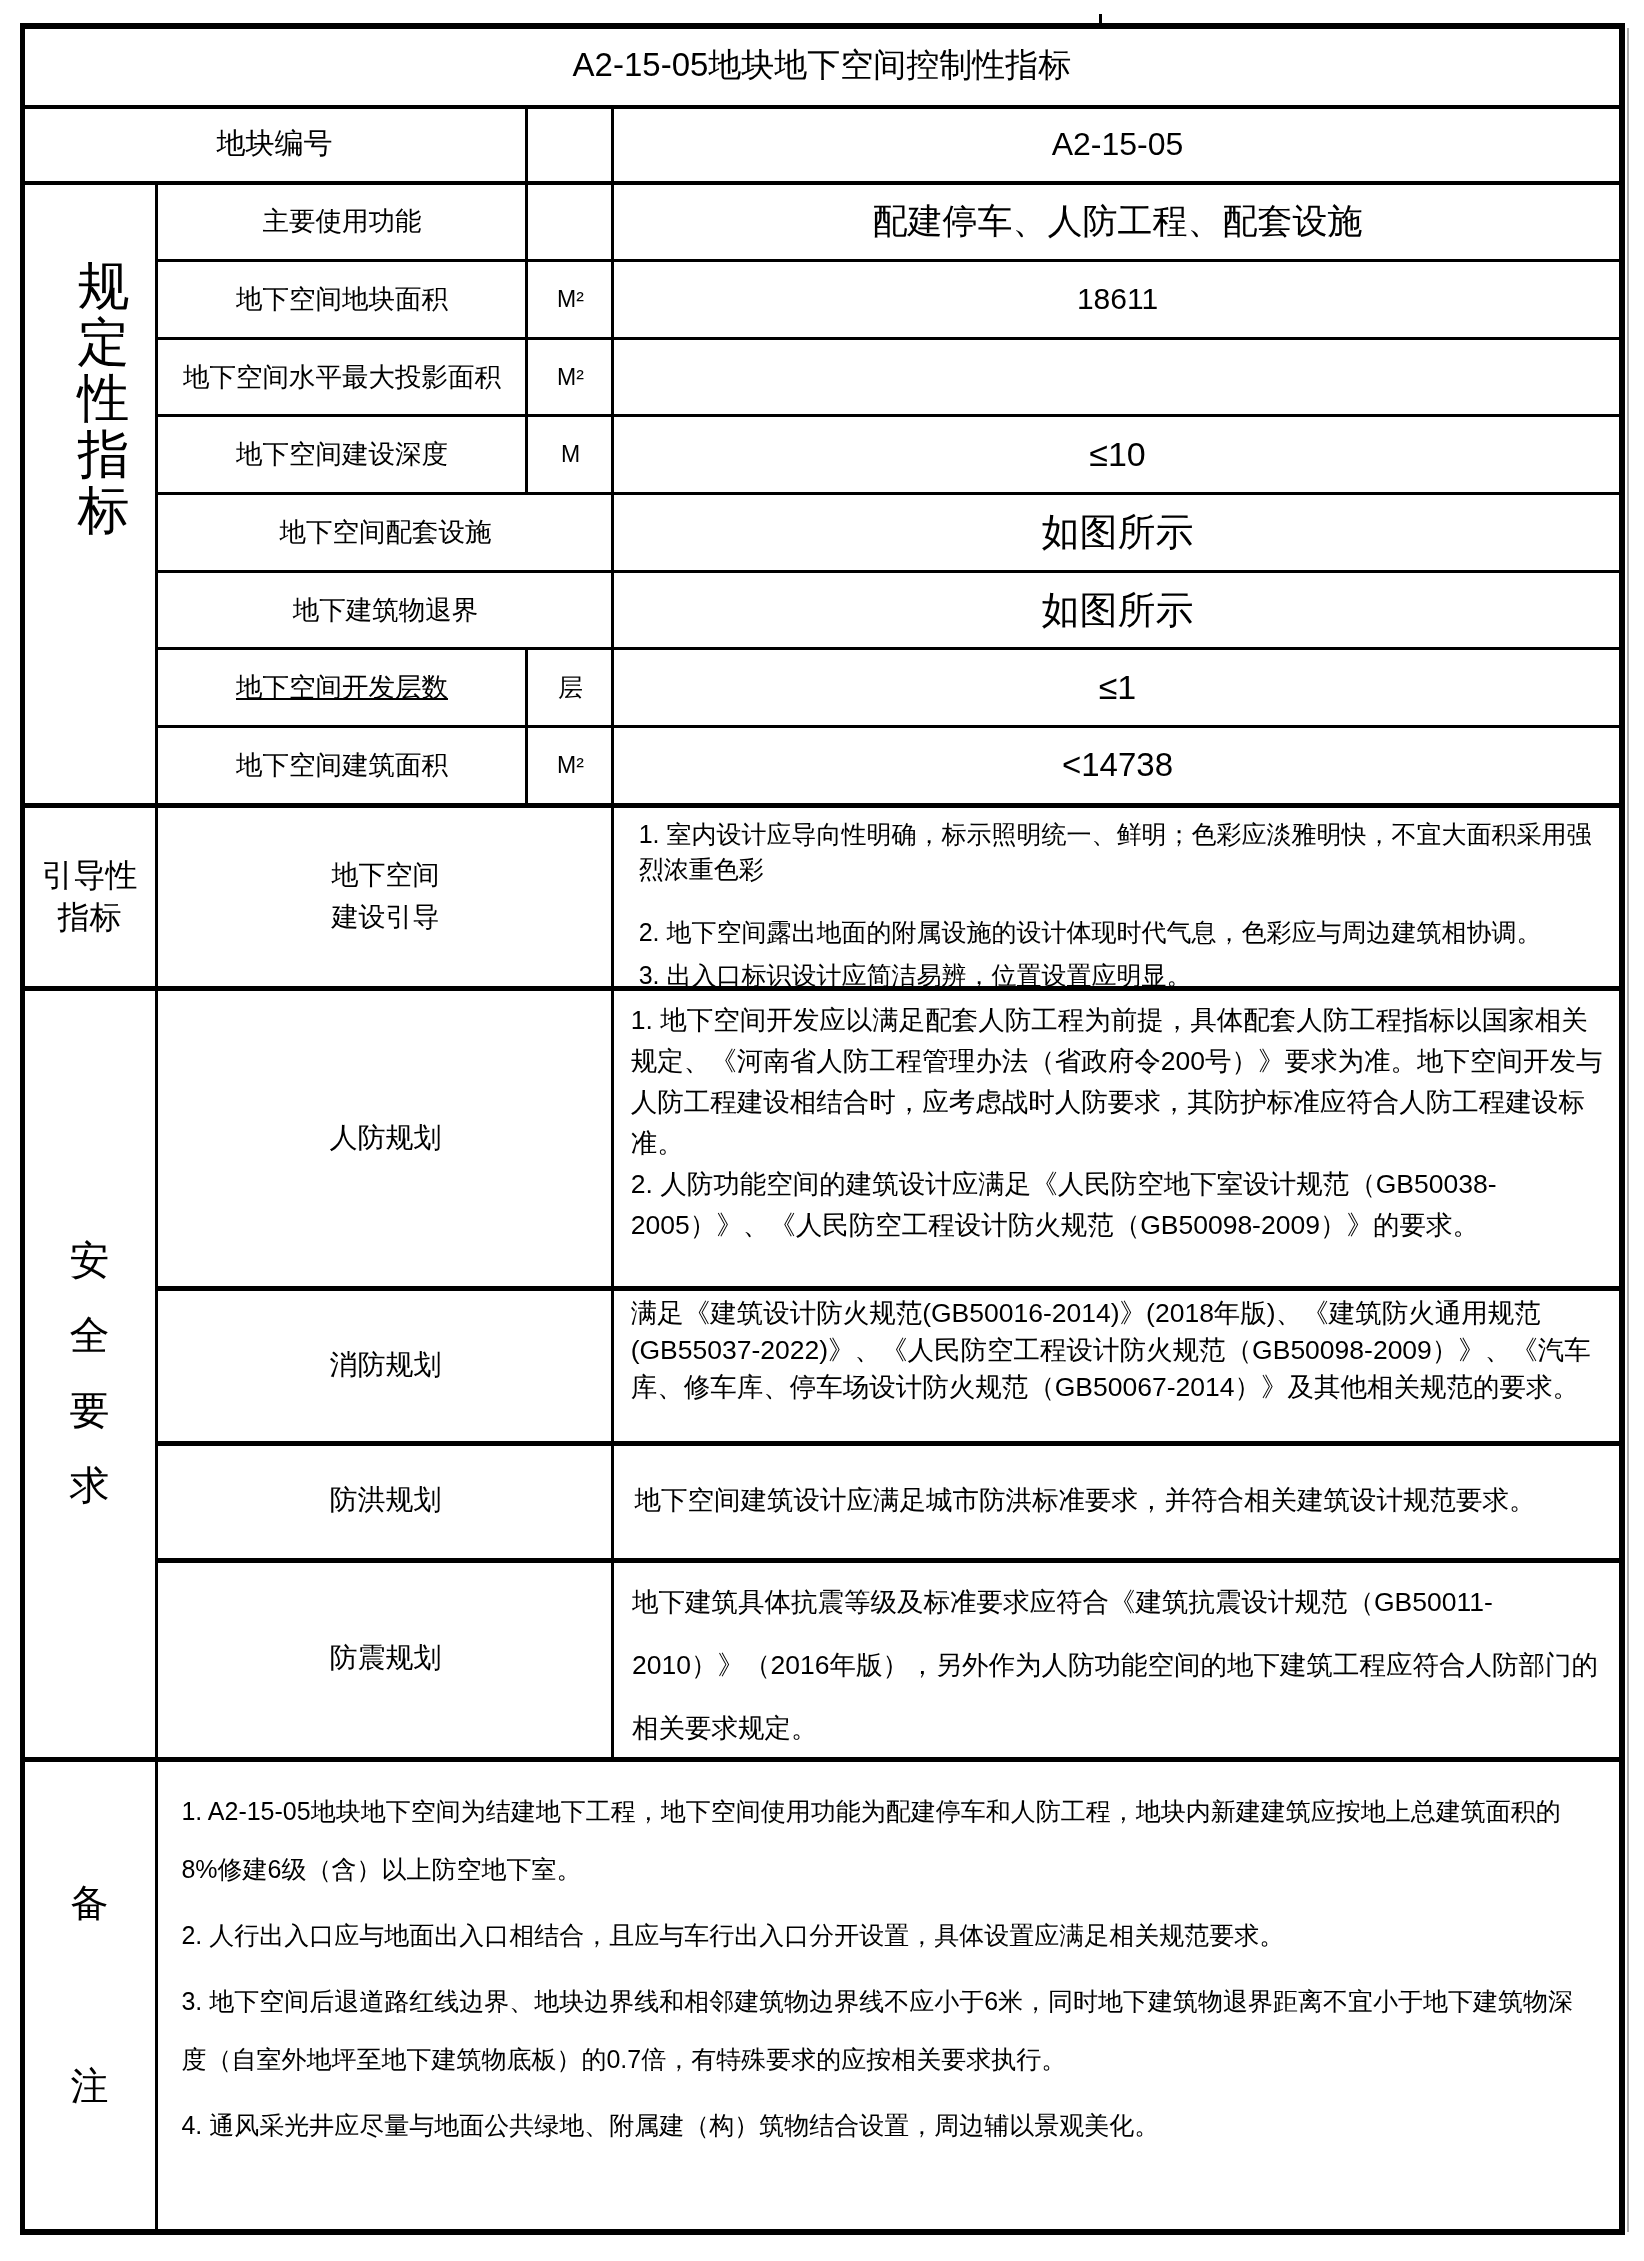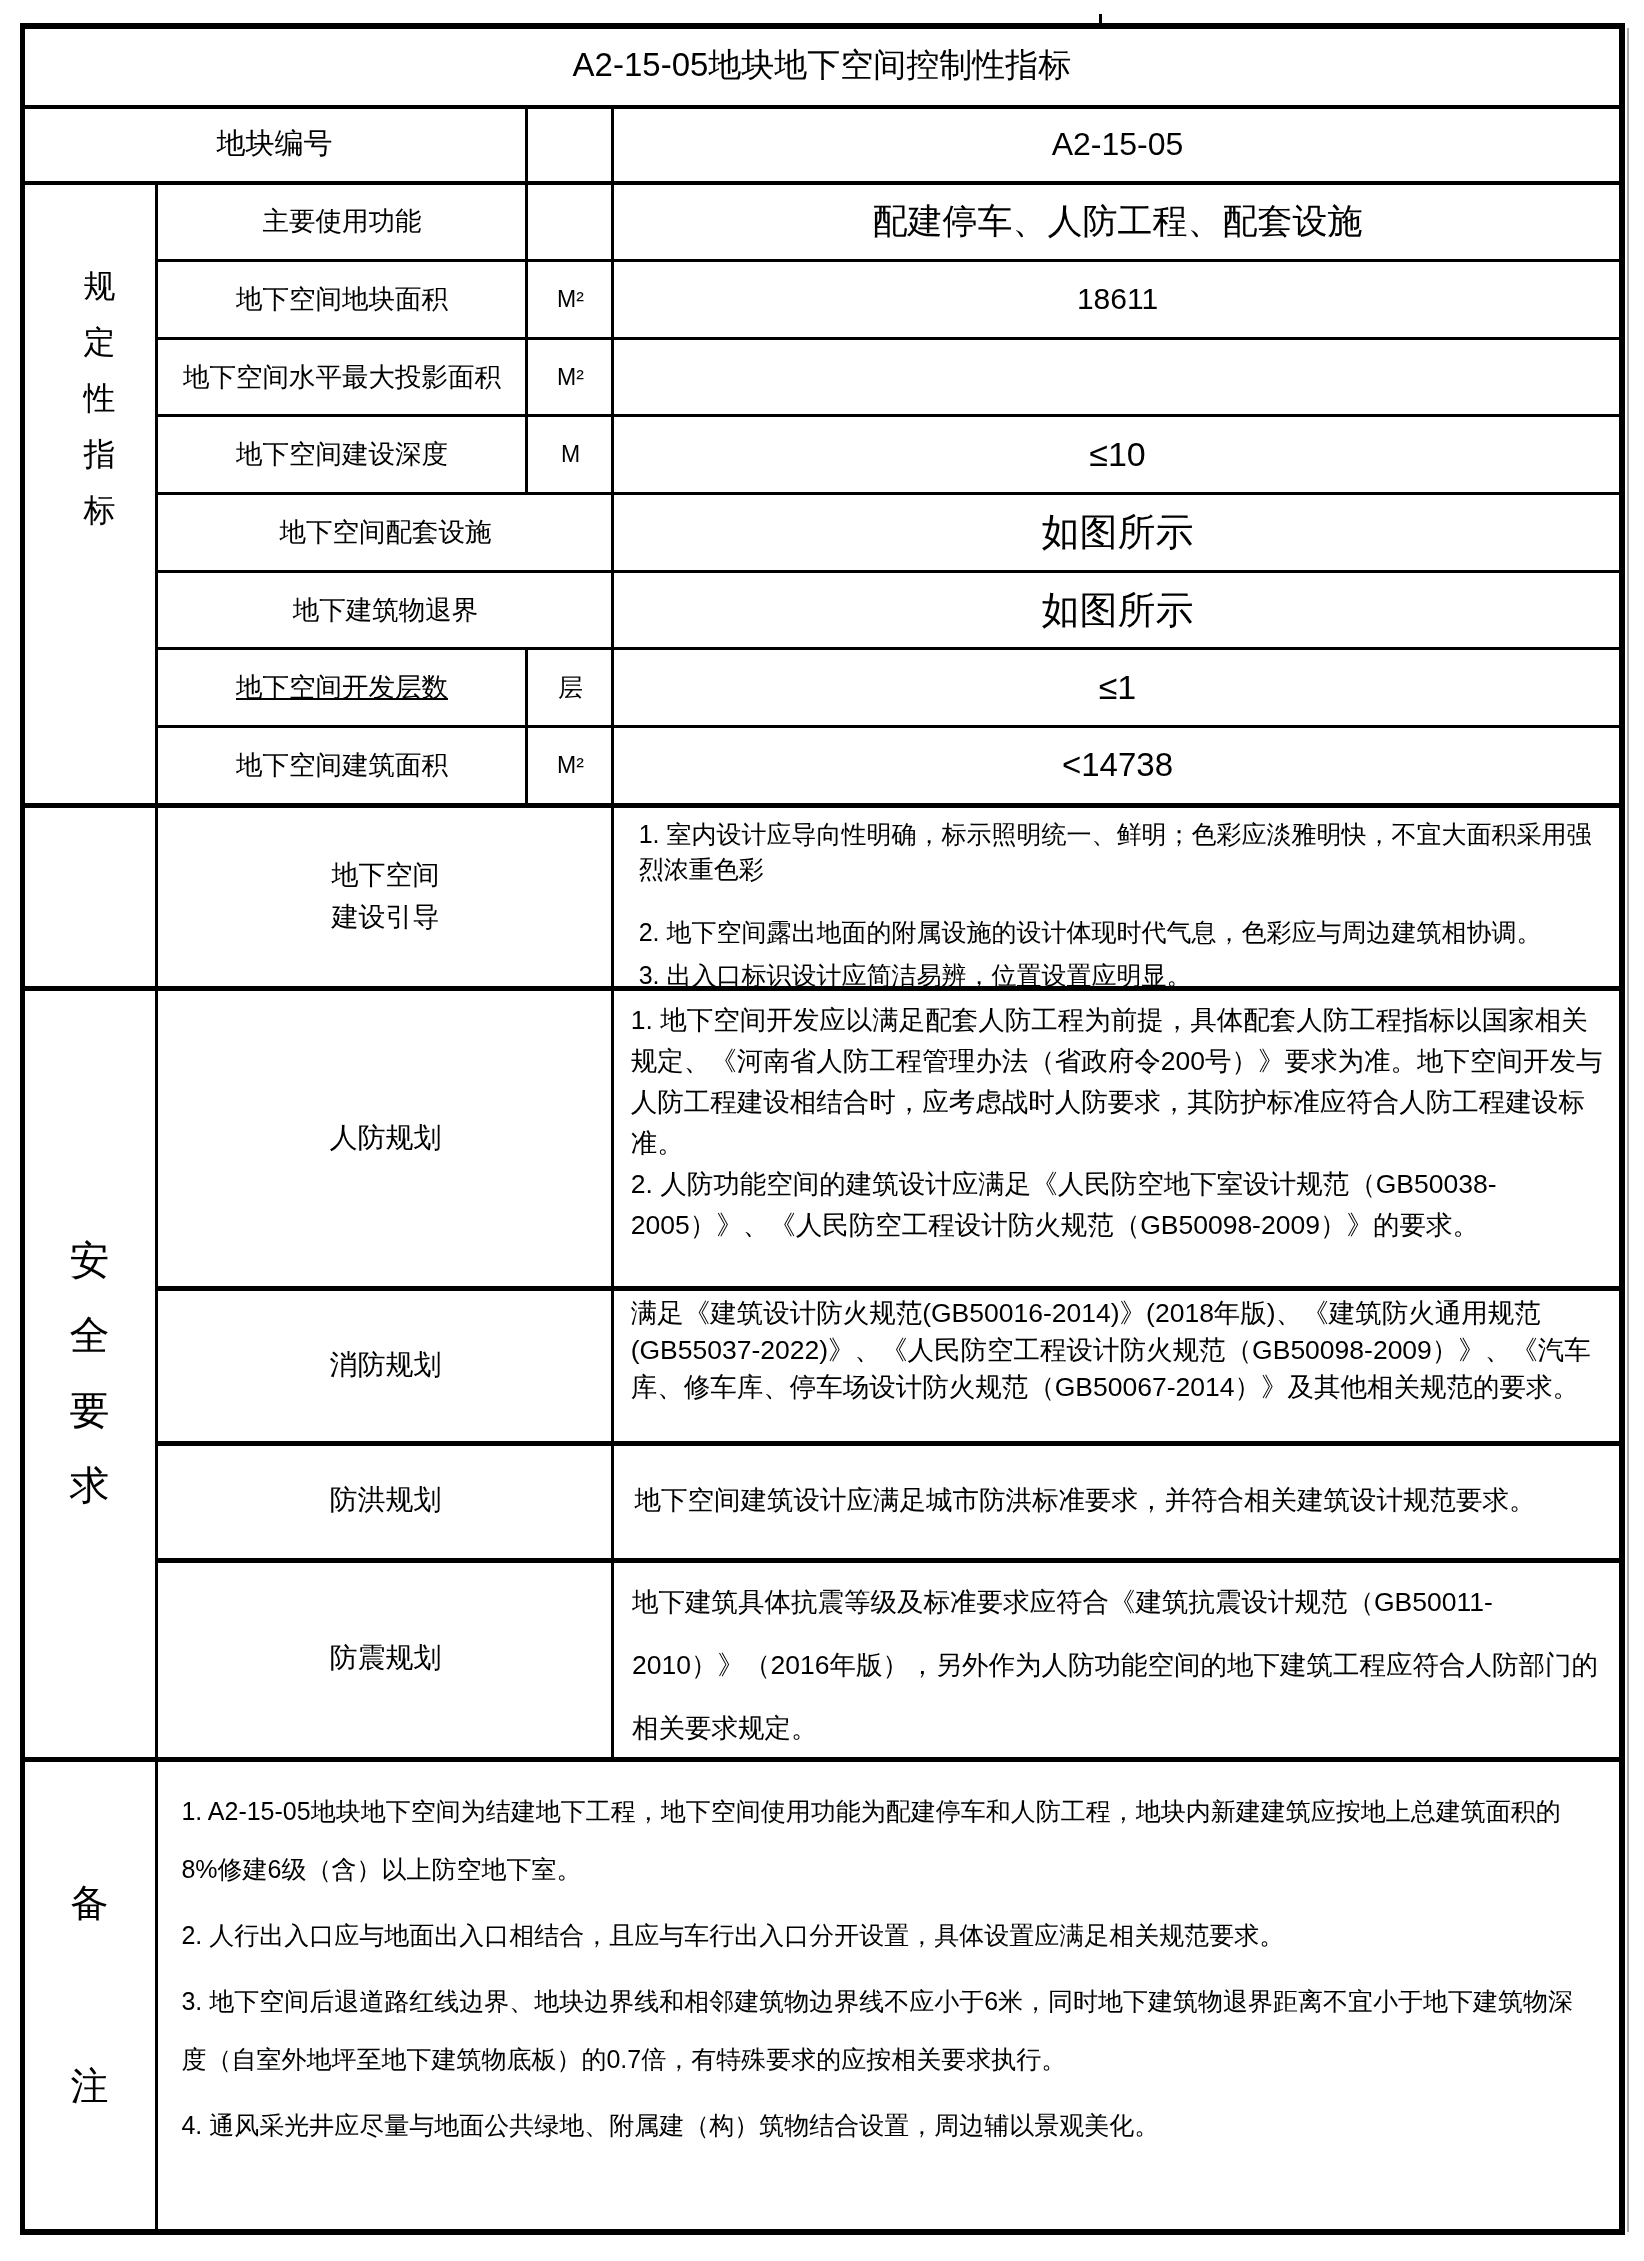--- a/index.html
+++ b/index.html
@@ -34,21 +34,21 @@
 
   <div class="cell" style="left:22px;top:25px;width:1600px;height:80px;font-size:33px;">A2-15-05地块地下空间控制性指标</div>
 
   <div style="position:absolute;left:1099px;top:14px;width:2.5px;height:10px;background:#000;"></div>
 
   <div class="cell" style="left:22px;top:107px;width:505px;height:74px;font-size:29px;">地块编号</div>
   <div class="cell" style="left:527px;top:107px;width:87px;height:74px;font-size:23px;"></div>
   <div class="cell" style="left:613px;top:107px;width:1009px;height:74px;font-size:32px;">A2-15-05</div>
 
   <div class="cell top" style="left:22px;top:183px;width:135px;height:622px;padding-top:75px;">
-    <div class="vstack" style="width:44px;font-size:32px;line-height:56px;margin-left:20px;">规定性指标</div>
+    <div class="vstack" style="width:44px;font-size:52px;line-height:56px;margin-left:20px;">规定性指标</div>
   </div>
 
   <div class="cell" style="left:157px;top:183px;width:370px;height:76px;font-size:26.5px;">主要使用功能</div>
   <div class="cell" style="left:527px;top:183px;width:87px;height:76px;font-size:23px;"></div>
   <div class="cell" style="left:613px;top:183px;width:1009px;height:76px;font-size:35px;">配建停车、人防工程、配套设施</div>
 
   <div class="cell" style="left:157px;top:261px;width:370px;height:76px;font-size:26.5px;">地下空间地块面积</div>
   <div class="cell" style="left:527px;top:261px;width:87px;height:76px;font-size:23px;">M²</div>
   <div class="cell" style="left:613px;top:261px;width:1009px;height:76px;font-size:30px;">18611</div>
 
@@ -66,20 +66,23 @@
   <div class="cell" style="left:613px;top:572px;width:1009px;height:76px;font-size:38px;">如图所示</div>
 
   <div class="cell" style="left:157px;top:649px;width:370px;height:76px;font-size:26.5px;text-decoration:underline;">地下空间开发层数</div>
   <div class="cell" style="left:527px;top:649px;width:87px;height:76px;font-size:25px;">层</div>
   <div class="cell" style="left:613px;top:649px;width:1009px;height:76px;font-size:34px;">≤1</div>
 
   <div class="cell" style="left:157px;top:727px;width:370px;height:76px;font-size:26.5px;">地下空间建筑面积</div>
   <div class="cell" style="left:527px;top:727px;width:87px;height:76px;font-size:23px;">M²</div>
   <div class="cell" style="left:613px;top:727px;width:1009px;height:76px;font-size:33px;">&lt;14738</div>
 
+  <div class="cell" style="left:22px;top:805px;width:135px;height:181px;">
+    <div class="vstack" style="width:101px;font-size:32px;line-height:42px;">引导性指标</div>
+  </div>
   <div class="cell" style="left:157px;top:805px;width:457px;height:181px;">
     <div class="vstack" style="width:120px;font-size:27px;line-height:42px;">地下空间建设引导</div>
   </div>
   <div class="cell left top" style="left:613px;top:805px;width:1009px;height:181px;padding:3.8px 19px 0 17.7px;display:block;font-size:25px;line-height:35px;">
     <p>1. 室内设计应导向性明确，标示照明统一、鲜明；色彩应淡雅明快，不宜大面积采用强烈浓重色彩</p>
     <p style="margin-top:28px;">2. 地下空间露出地面的附属设施的设计体现时代气息，色彩应与周边建筑相协调。</p>
     <p>3. 出入口标识设计应简洁易辨，位置设置应明显。</p>
   </div>
 
   <div class="cell" style="left:22px;top:989px;width:135px;height:768px;">

